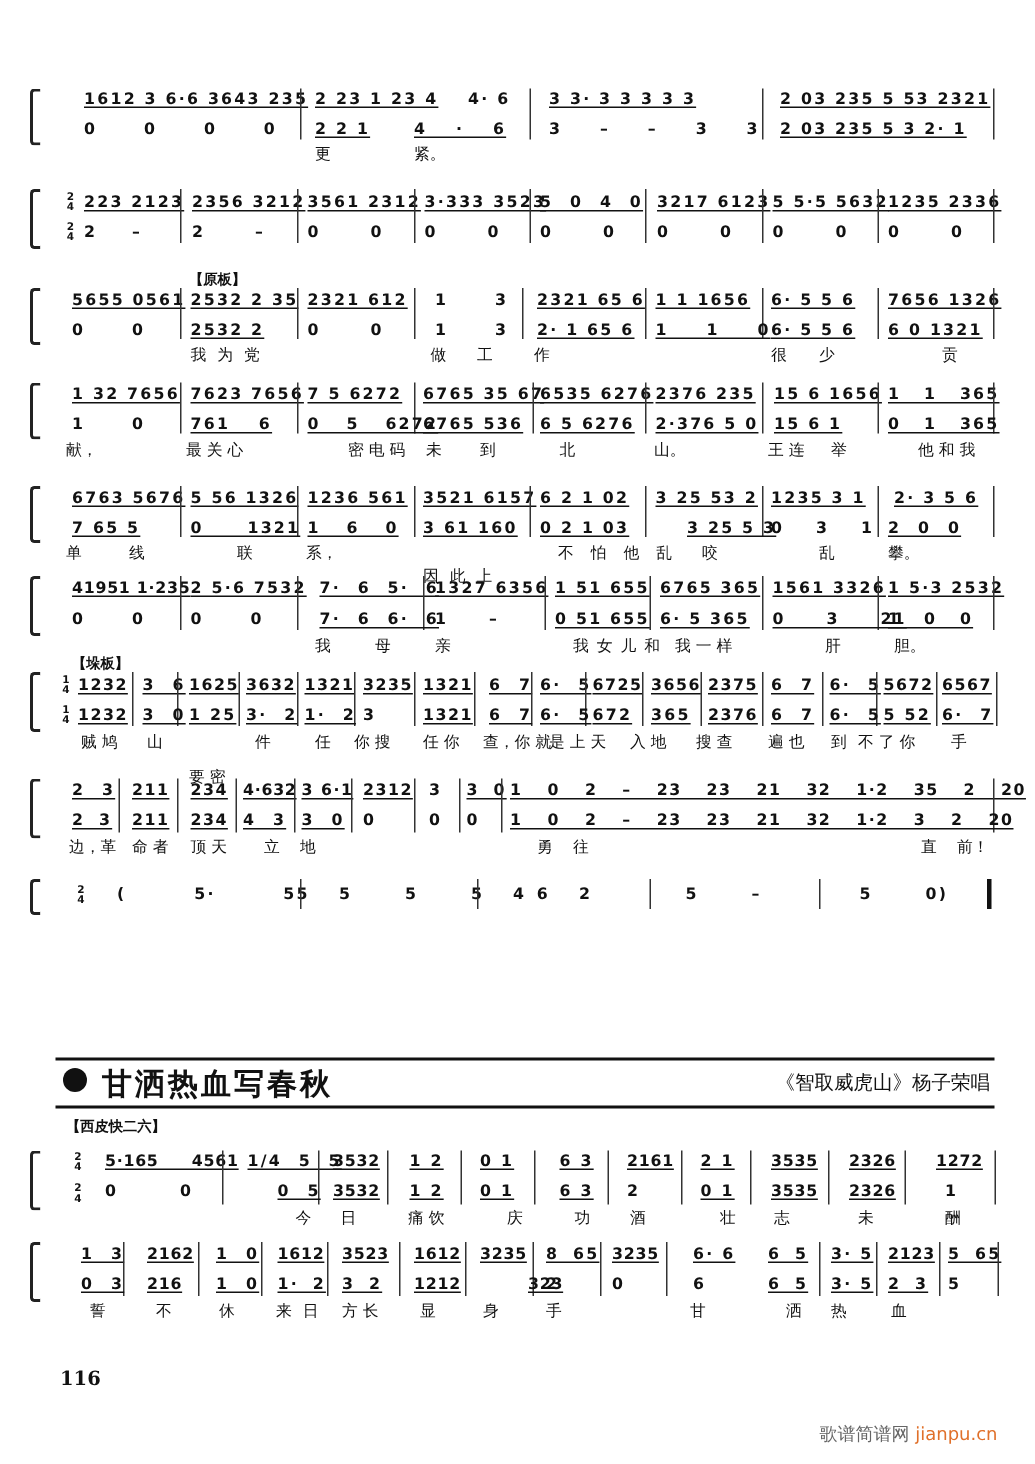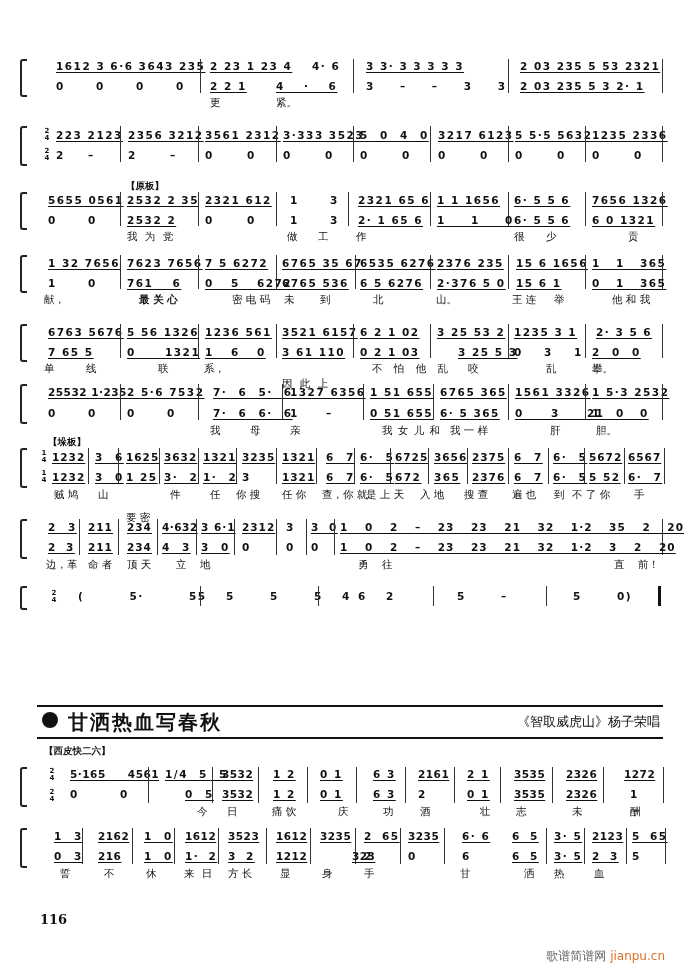--- a/index.html
+++ b/index.html
@@ -141,21 +141,21 @@
   <div class="m" style="left:48px;top:23px;word-spacing:26px;">1  0</div>
   <div class="m u" style="left:127px;top:23px;word-spacing:14px;">761 6</div>
   <div class="m u" style="left:205px;top:23px;word-spacing:12px;">0 5 6272</div>
   <div class="m u" style="left:282px;top:23px;">6765 536</div>
   <div class="m u" style="left:360px;top:23px;">6 5 6276</div>
   <div class="m u" style="left:437px;top:23px;">2·376 5 0</div>
   <div class="m u" style="left:516px;top:23px;">15 6 1</div>
   <div class="m u" style="left:592px;top:23px;word-spacing:10px;">0 1 365</div>
 
   <div class="lyr" style="left:44px;top:40px;">献，</div>
-  <div class="lyr" style="left:139px;top:40px;font-weight:bold;">最 关 心</div>
+  <div class="lyr" style="left:124px;top:40px;">最 关 心</div>
   <div class="lyr" style="left:232px;top:40px;">密 电 码</div>
   <div class="lyr" style="left:284px;top:40px;">未</div>
   <div class="lyr" style="left:320px;top:40px;">到</div>
   <div class="lyr" style="left:373px;top:40px;">北</div>
   <div class="lyr" style="left:436px;top:40px;">山。</div>
   <div class="lyr" style="left:512px;top:40px;">王 连</div>
   <div class="lyr" style="left:554px;top:40px;">举</div>
   <div class="lyr" style="left:612px;top:40px;">他 和 我</div>
 </div>
 
@@ -174,40 +174,40 @@
   <div class="m u" style="left:437px;top:3px;">3 25 53 2</div>
   <div class="bar" style="left:508px;top:2px;height:34px;"></div>
   <div class="m u" style="left:514px;top:3px;">1235 3 1</div>
   <div class="bar" style="left:585px;top:2px;height:34px;"></div>
   <div class="m u" style="left:596px;top:3px;">2· 3 5 6</div>
   <div class="bar" style="left:662px;top:2px;height:34px;"></div>
 
   <div class="m u" style="left:48px;top:23px;">7 65 5</div>
   <div class="m u" style="left:127px;top:23px;word-spacing:24px;">0  1321</div>
   <div class="m u" style="left:205px;top:23px;word-spacing:12px;">1 6 0</div>
-  <div class="m u" style="left:282px;top:23px;">3 61 110</div>
+  <div class="m u" style="left:282px;top:23px;">3 61 160</div>
   <div class="m u" style="left:360px;top:23px;">0 2 1 03</div>
   <div class="m u" style="left:437px;top:23px;margin-left:21px;">3 25 5 3</div>
   <div class="m" style="left:514px;top:23px;word-spacing:16px;">0  3 1</div>
   <div class="m u" style="left:592px;top:23px;word-spacing:6px;">2 0 0</div>
 
   <div class="lyr" style="left:44px;top:40px;">单</div>
   <div class="lyr" style="left:86px;top:40px;">线</div>
   <div class="lyr" style="left:158px;top:40px;">联</div>
   <div class="lyr" style="left:204px;top:40px;">系，</div>
   <div class="lyr" style="left:282px;top:55px;word-spacing:4px;">因 此 上</div>
   <div class="lyr" style="left:372px;top:40px;word-spacing:8px;">不 怕 他 乱</div>
   <div class="lyr" style="left:468px;top:40px;">咬</div>
   <div class="lyr" style="left:546px;top:40px;">乱</div>
   <div class="lyr" style="left:592px;top:40px;">攀。</div>
 </div>
 
 <div class="sys" style="top:382px;">
   <div class="brace" style="top:2px;height:36px;"></div>
-  <div class="m u" style="left:48px;top:3px;letter-spacing:0.5px;">25532 1·235</div>
+  <div class="m u" style="left:48px;top:3px;letter-spacing:0.5px;">41951 1·235</div>
   <div class="bar" style="left:120px;top:2px;height:36px;"></div>
   <div class="m u" style="left:127px;top:3px;">2 5·6 7532</div>
   <div class="bar" style="left:198px;top:2px;height:36px;"></div>
   <div class="m u" style="left:213px;top:3px;word-spacing:6px;">7· 6 5· 6</div>
   <div class="bar" style="left:282px;top:2px;height:36px;"></div>
   <div class="m u" style="left:290px;top:3px;">1327 6356</div>
   <div class="bar" style="left:363px;top:2px;height:36px;"></div>
   <div class="m u" style="left:370px;top:3px;">1 51 655</div>
   <div class="bar" style="left:433px;top:2px;height:36px;"></div>
   <div class="m u" style="left:440px;top:3px;">6765 365</div>
@@ -432,21 +432,21 @@
   <div class="m u" style="left:144px;top:3px;word-spacing:6px;">1 0</div>
   <div class="bar" style="left:174px;top:2px;height:36px;"></div>
   <div class="m u" style="left:185px;top:3px;letter-spacing:0.5px;">1612</div>
   <div class="bar" style="left:218px;top:2px;height:36px;"></div>
   <div class="m u" style="left:228px;top:3px;letter-spacing:0.5px;">3523</div>
   <div class="bar" style="left:266px;top:2px;height:36px;"></div>
   <div class="m u" style="left:276px;top:3px;letter-spacing:0.5px;">1612</div>
   <div class="bar" style="left:310px;top:2px;height:36px;"></div>
   <div class="m u" style="left:320px;top:3px;letter-spacing:0.5px;">3235</div>
   <div class="bar" style="left:355px;top:2px;height:36px;"></div>
-  <div class="m u" style="left:364px;top:3px;word-spacing:4px;">2 65</div>
+  <div class="m u" style="left:364px;top:3px;word-spacing:4px;">8 65</div>
   <div class="bar" style="left:400px;top:2px;height:36px;"></div>
   <div class="m u" style="left:408px;top:3px;letter-spacing:0.5px;">3235</div>
   <div class="bar" style="left:444px;top:2px;height:36px;"></div>
   <div class="m u" style="left:462px;top:3px;">6· 6</div>
   <div class="m u" style="left:512px;top:3px;word-spacing:4px;">6 5</div>
   <div class="bar" style="left:546px;top:2px;height:36px;"></div>
   <div class="m u" style="left:554px;top:3px;">3· 5</div>
   <div class="bar" style="left:584px;top:2px;height:36px;"></div>
   <div class="m u" style="left:592px;top:3px;letter-spacing:0.5px;">2123</div>
   <div class="bar" style="left:626px;top:2px;height:36px;"></div>

